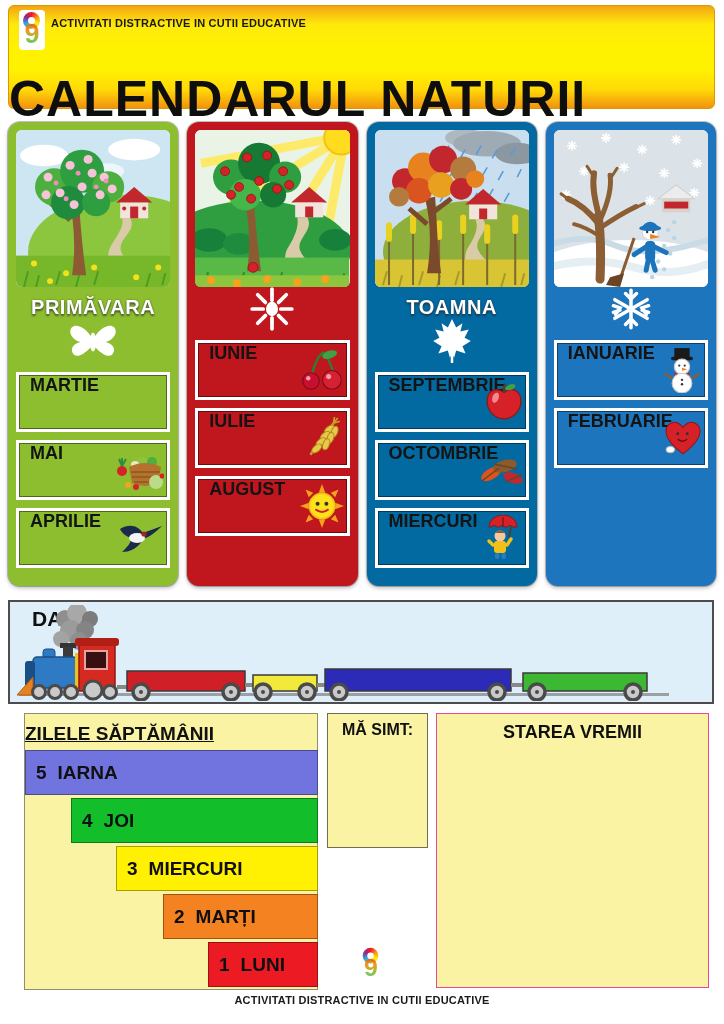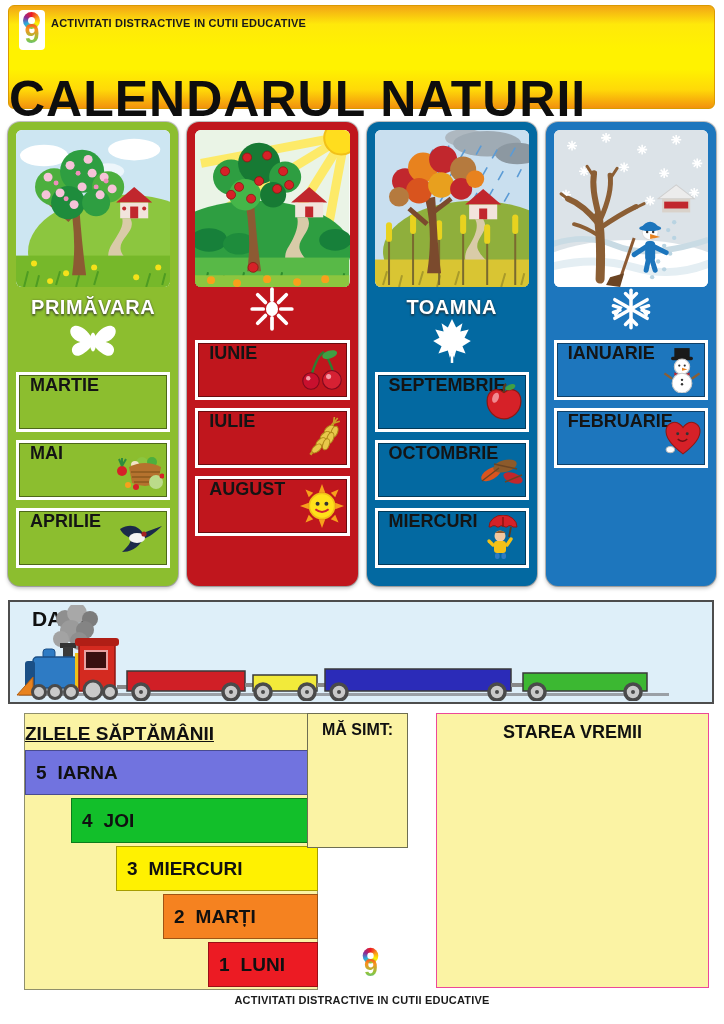--- a/index.html
+++ b/index.html
@@ -52,21 +52,21 @@
   .week-title{text-align:left;font-weight:bold;font-size:19px;padding-top:9px;color:#101010;text-decoration:underline;}
   .day-bar{position:absolute;right:-1px;height:45px;border:1px solid rgba(0,0,0,.35);box-sizing:border-box;
     display:flex;align-items:center;padding-left:10px;font-weight:bold;font-size:19px;color:#101010;}
   .day-bar .num{margin-right:11px;}
   .day-0{top:36px;left:0;}
   .day-1{top:84px;left:46px;}
   .day-2{top:132px;left:91px;}
   .day-3{top:180px;left:138px;}
   .day-4{top:228px;left:183px;}
 
-  .feel-box{position:absolute;left:307px;top:713px;width:101px;height:135px;background:#FBF3A4;
+  .feel-box{position:absolute;left:327px;top:713px;width:101px;height:135px;background:#FBF3A4;
     border:1px solid #6e6e52;box-sizing:border-box;}
   .feel-title{text-align:center;font-weight:bold;font-size:16px;padding-top:7px;color:#101010;}
   .weather-box{position:absolute;left:436px;top:713px;width:273px;height:275px;background:#FBF3A4;
     border:1px solid #ec4899;box-sizing:border-box;}
   .weather-title{text-align:center;font-weight:bold;font-size:18px;padding-top:8px;color:#101010;}
 
   .footer-logo{position:absolute;left:359px;top:946px;transform:scale(.92);transform-origin:top left;}
   .footer-text{position:absolute;left:0;right:0;top:994px;text-align:center;font-weight:bold;font-size:11px;
     letter-spacing:.2px;color:#1a1a1a;}
 </style>

